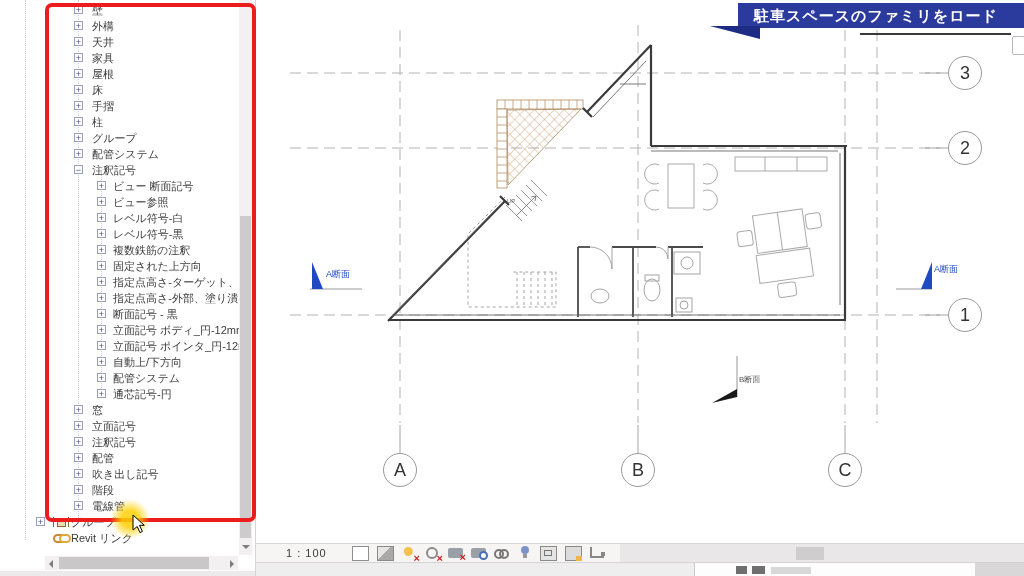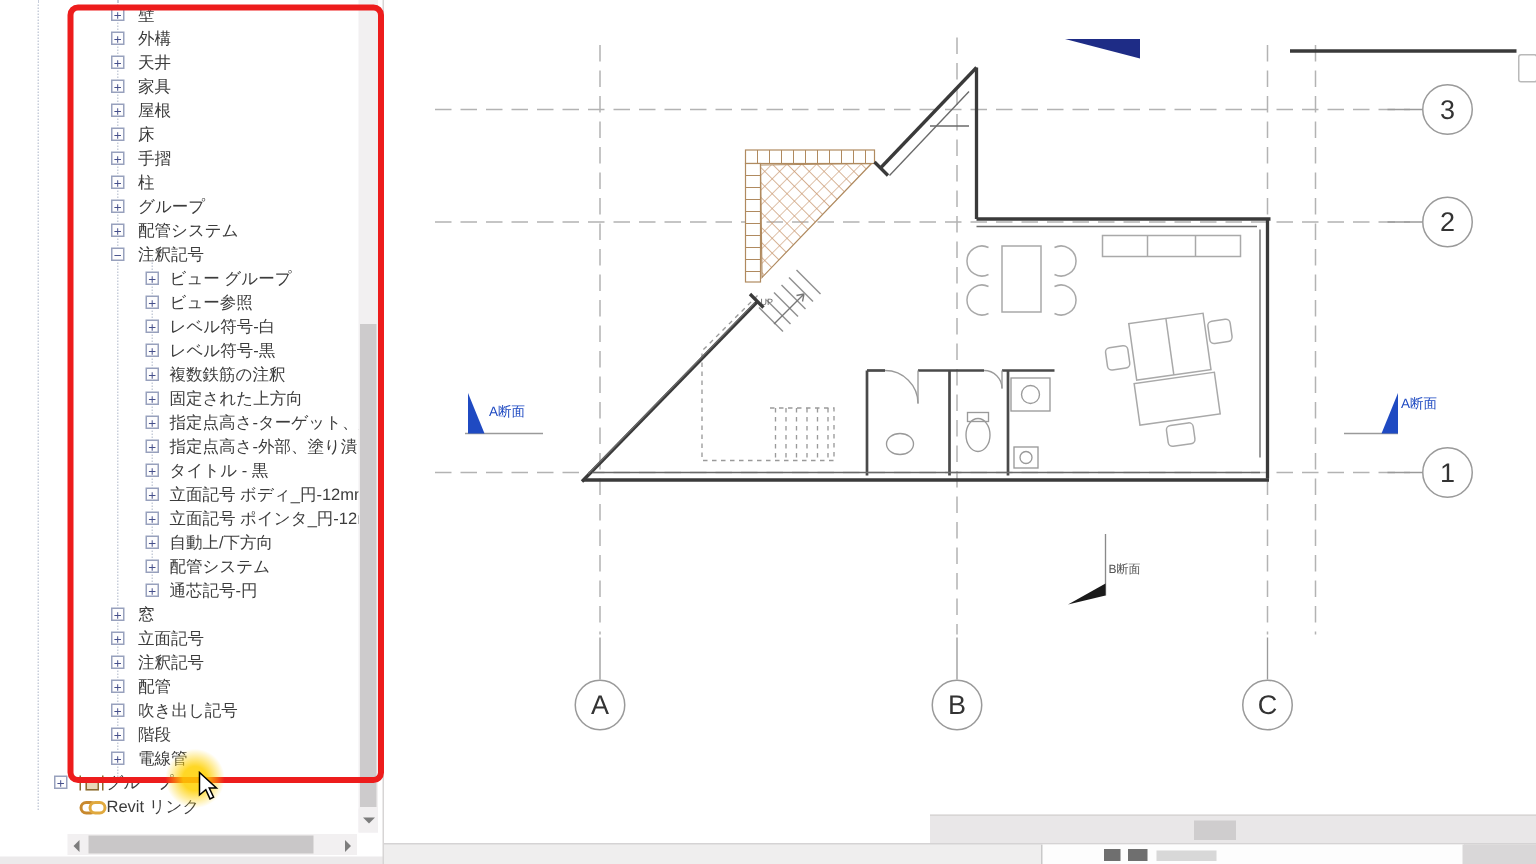--- a/index.html
+++ b/index.html
@@ -140,21 +140,21 @@
         <div class="trow lv1" style="top: 146px;">
           <span class="toggle">+</span>
           <span class="tlabel">配管システム</span>
         </div>
         <div class="trow lv1" style="top: 162px;">
           <span class="toggle">−</span>
           <span class="tlabel">注釈記号</span>
         </div>
         <div class="trow lv2" style="top: 178px;">
           <span class="toggle">+</span>
-          <span class="tlabel">ビュー グループ</span>
+          <span class="tlabel">ビュー 断面記号</span>
         </div>
         <div class="trow lv2" style="top: 194px;">
           <span class="toggle">+</span>
           <span class="tlabel">ビュー参照</span>
         </div>
         <div class="trow lv2" style="top: 210px;">
           <span class="toggle">+</span>
           <span class="tlabel">レベル符号-白</span>
         </div>
         <div class="trow lv2" style="top: 226px;">
@@ -172,21 +172,21 @@
         <div class="trow lv2" style="top: 274px;">
           <span class="toggle">+</span>
           <span class="tlabel">指定点高さ-ターゲット、塗り潰し</span>
         </div>
         <div class="trow lv2" style="top: 290px;">
           <span class="toggle">+</span>
           <span class="tlabel">指定点高さ-外部、塗り潰し</span>
         </div>
         <div class="trow lv2" style="top: 306px;">
           <span class="toggle">+</span>
-          <span class="tlabel">タイトル - 黒</span>
+          <span class="tlabel">断面記号 - 黒</span>
         </div>
         <div class="trow lv2" style="top: 322px;">
           <span class="toggle">+</span>
           <span class="tlabel">立面記号 ボディ_円-12mm</span>
         </div>
         <div class="trow lv2" style="top: 338px;">
           <span class="toggle">+</span>
           <span class="tlabel">立面記号 ポインタ_円-12mm</span>
         </div>
         <div class="trow lv2" style="top: 354px;">
@@ -429,24 +429,30 @@
         <text x="934" y="272" font-size="9" fill="#1f4ac2">A断面</text>
       </g>
       <g>
         <line x1="737" y1="356" x2="737" y2="397" stroke="#8a8a8a" stroke-width="0.9"></line>
         <polygon points="712,403 737,389 737,397" fill="#1a1a1a"></polygon>
         <text x="739" y="382" font-size="8" fill="#555">B断面</text>
       </g>
     </svg>
 
 
+    <div id="callout-banner">駐車スペースのファミリをロード</div>
     <div id="banner-fold"></div>
     <div id="corner-button"></div>
   </div>
 
+  <div id="vcbar">
+    <span id="view-scale">1 : 100</span>
+    <span id="vc-icons"><span class="ic i0"></span><span class="ic i1"></span><span class="ic i2 redx"></span><span class="ic i3 redx"></span><span class="ic i4 redx"></span><span class="ic i5"></span><span class="ic i6"></span><span class="ic i7"></span><span class="ic i8"></span><span class="ic i9"></span><span class="ic i10"></span></span>
+    <span id="vc-collapse">&lt;</span>
+  </div>
   <div id="canvas-hscroll">
     <div id="canvas-hthumb"></div>
   </div>
 
   <div id="status-bar">
     <div id="status-white">
       <div class="st-icon" id="st1"></div>
       <div class="st-icon" id="st2"></div>
       <div class="st-icon" id="st3"></div>
     </div>

